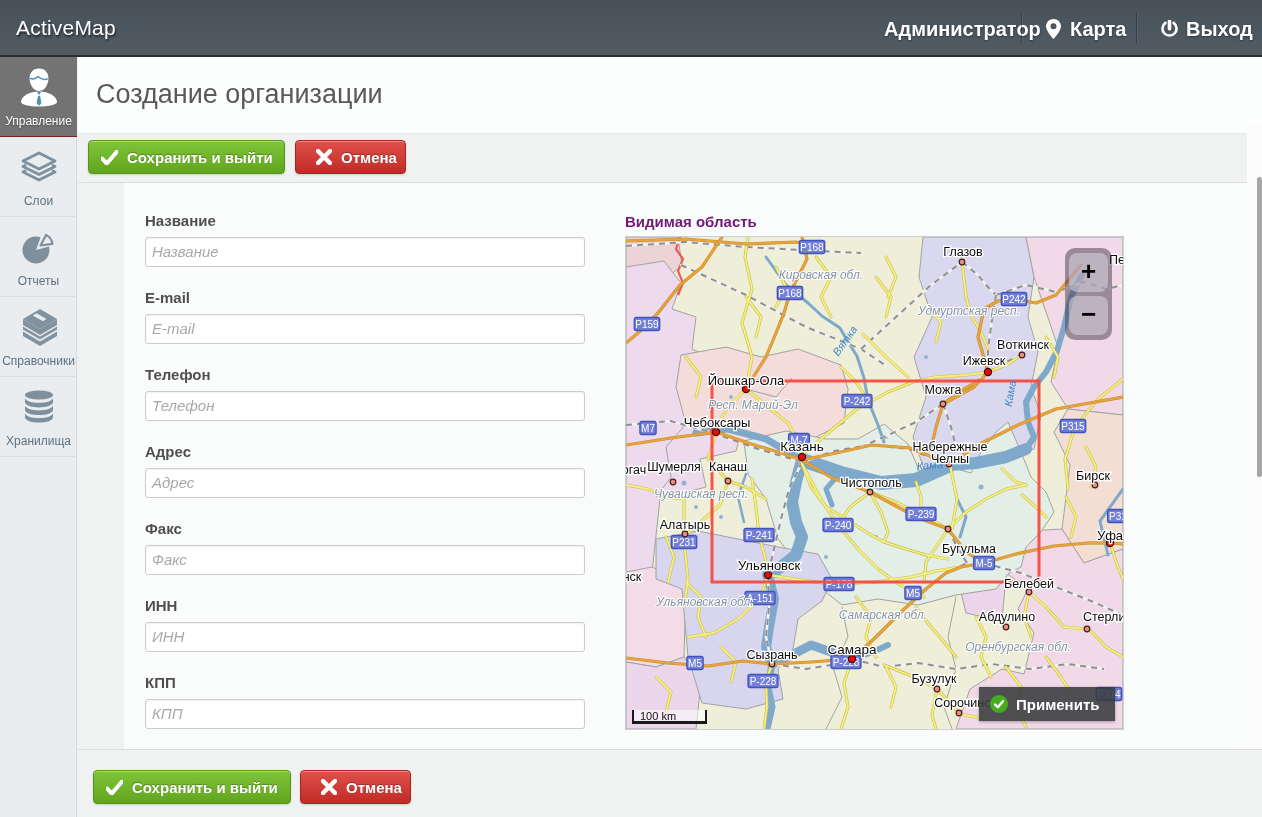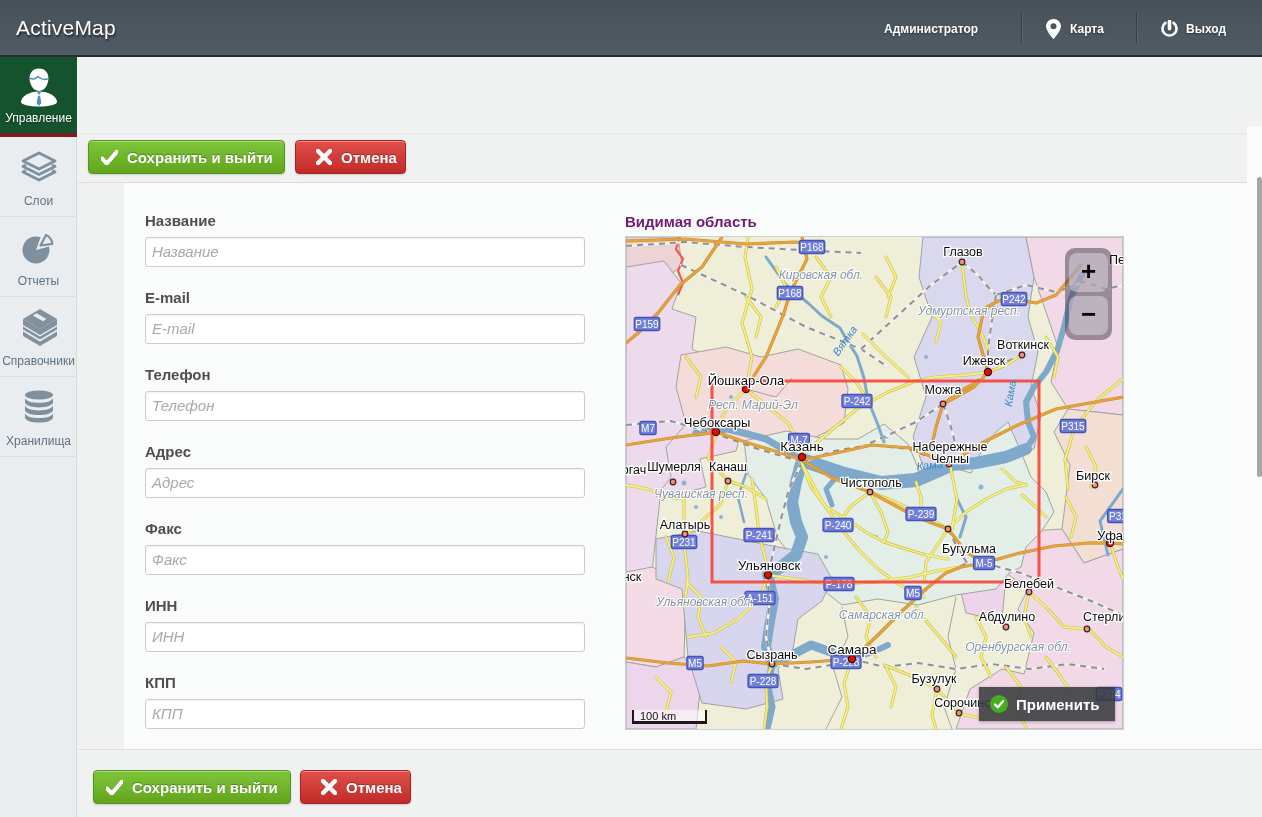--- a/index.html
+++ b/index.html
@@ -5,32 +5,32 @@
 * { margin:0; padding:0; box-sizing:border-box; }
 html,body { width:1262px; height:817px; overflow:hidden; font-family:"Liberation Sans", sans-serif; background:#f0f1f1; }
 #app { position:relative; width:1262px; height:817px; }
 
 
 #navbar { position:absolute; left:0; top:0; width:1262px; height:57px;
   background:linear-gradient(#47515a,#505b64); border-bottom:2px solid #272d33; }
 #logo { position:absolute; left:16px; top:16px; color:#fff; font-size:21px; font-weight:normal;
   text-shadow:1px 2px 2px rgba(0,0,0,0.55); letter-spacing:0.2px; }
 .nav-item { position:absolute; top:1px; height:56px; display:flex; align-items:center; color:#fff;
-  font-size:12px; font-weight:bold; text-shadow:0 1px 2px rgba(0,0,0,0.4); }
+  font-size:20px; font-weight:bold; text-shadow:0 1px 2px rgba(0,0,0,0.4); }
 .nav-sep { position:absolute; top:13px; width:1px; height:30px; background:rgba(20,25,30,0.35);
   box-shadow:1px 0 0 rgba(255,255,255,0.07); }
 
 
 #sidebar { position:absolute; left:0; top:57px; width:77px; height:760px; background:#e9edf0;
   border-right:1px solid #d6dbdf; }
 .side-item { position:relative; width:77px; height:80px; border-bottom:1px solid #d9dee2; }
 .side-item .icon { position:absolute; left:0; width:77px; text-align:center; }
 .side-item .lbl { position:absolute; left:-10px; width:97px; bottom:8px; text-align:center;
   font-size:12px; color:#5d7181; }
-.side-item.active { background:#14532d; border-bottom:4px solid #7f1d1d; }
+.side-item.active { background:#737373; border-bottom:1px solid #7f1d1d; }
 .side-item.active .lbl { color:#fff; text-shadow:0 1px 2px rgba(0,0,0,0.35); }
 
 
 #main { position:absolute; left:78px; top:57px; width:1184px; height:760px; }
 #titlebar { position:absolute; left:0; top:0; width:1184px; height:76px; background:#fcfdfd; }
 #titlebar h1 { position:absolute; left:18px; top:22px; font-size:27px; font-weight:normal; color:#595959; }
 #toolbar1 { position:absolute; left:0; top:76px; width:1184px; height:50px; background:#f0f1f1;
   border-top:1px solid #e6e7e7; border-bottom:1px solid #ddd; }
 #content { position:absolute; left:0; top:126px; width:1184px; height:566px; background:#fafcfb;margin-left:46px; }
 #toolbar2 { position:absolute; left:0; top:692px; width:1184px; height:68px; background:#f0f1f1;
@@ -145,20 +145,23 @@
           <path d="M5 9.2 c1.5 3 6.9 4.6 14 4.6 s12.5 -1.6 14 -4.6 v4.6 c-1.5 3 -6.9 4.6 -14 4.6 s-12.5 -1.6 -14 -4.6z" fill="#7e909d"></path>
           <path d="M5 16.8 c1.5 3 6.9 4.6 14 4.6 s12.5 -1.6 14 -4.6 v4.6 c-1.5 3 -6.9 4.6 -14 4.6 s-12.5 -1.6 -14 -4.6z" fill="#7e909d"></path>
           <path d="M5 24.4 c1.5 3 6.9 4.6 14 4.6 s12.5 -1.6 14 -4.6 v4.6 c-1.5 3 -6.9 4.6 -14 4.6 s-12.5 -1.6 -14 -4.6z" fill="#7e909d"></path>
         </svg>
       </div>
       <div class="lbl">Хранилища</div>
     </div>
   </div>
 
   <div id="main">
+    <div id="titlebar">
+        <h1>Создание организации</h1>
+      </div>
     <div id="toolbar1">
       <div class="btn btn-green" style="left:10px; top:6px; width:197px;">
         <svg width="17" height="15" viewBox="0 0 17 15">
             <path d="M1 8.5 L5.8 13.5 16 1.5" fill="none" stroke="#fff" stroke-width="4" stroke-linecap="round" stroke-linejoin="round"></path>
           </svg>
         Сохранить и выйти</div>
       <div class="btn btn-red" style="left:217px; top:6px; width:111px;">
         <svg width="16" height="16" viewBox="0 0 16 16">
             <path d="M2 2 L14 14 M14 2 L2 14" stroke="#fff" stroke-width="4.4" stroke-linecap="round"></path>
           </svg>

